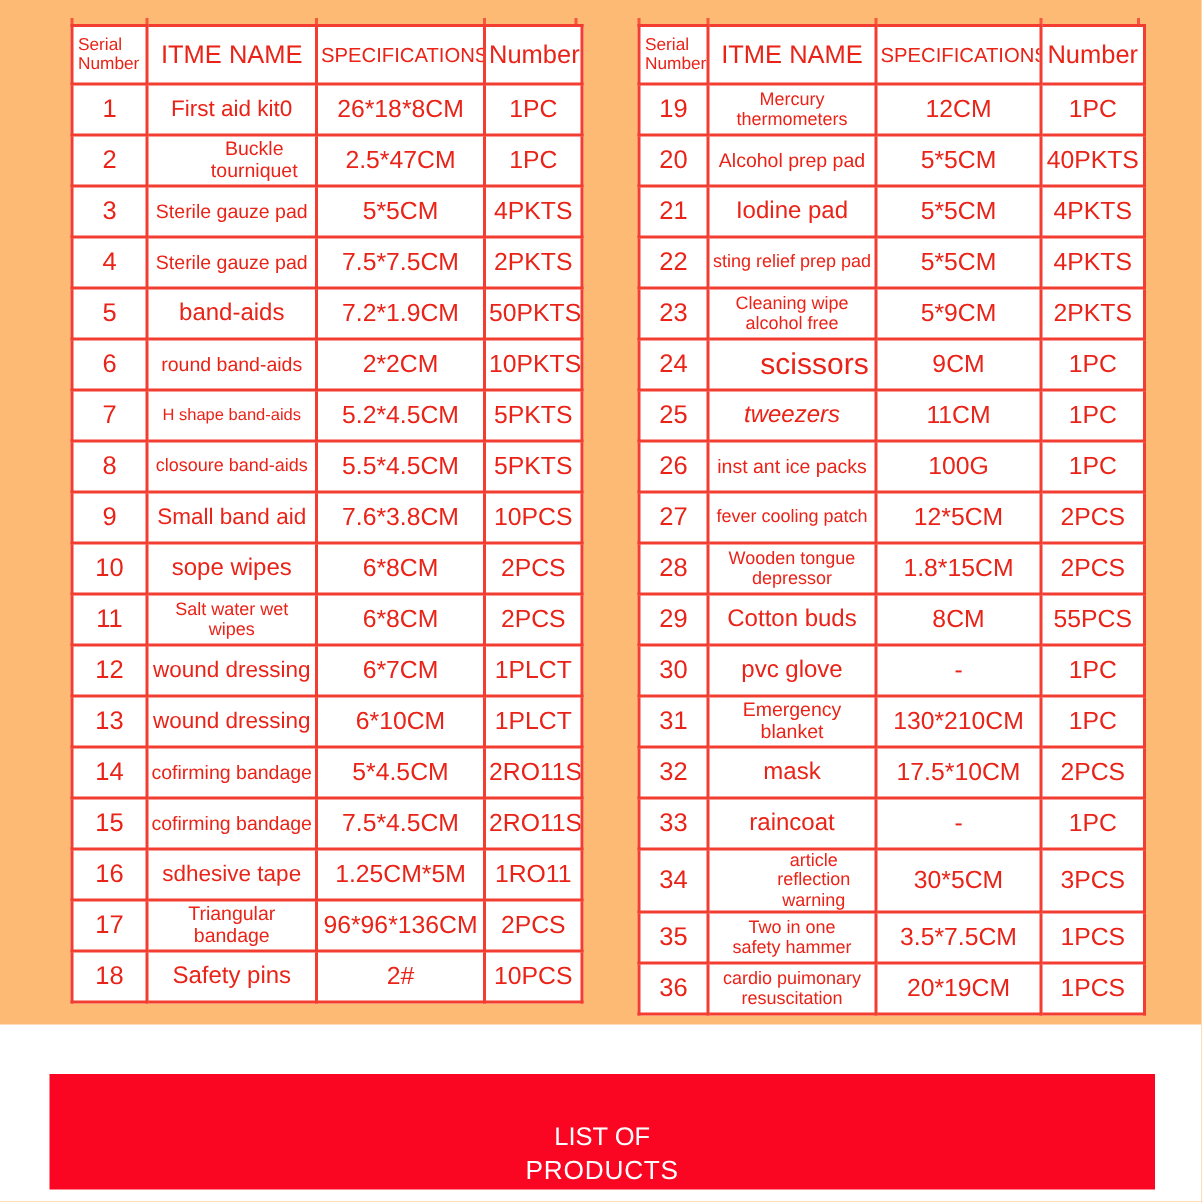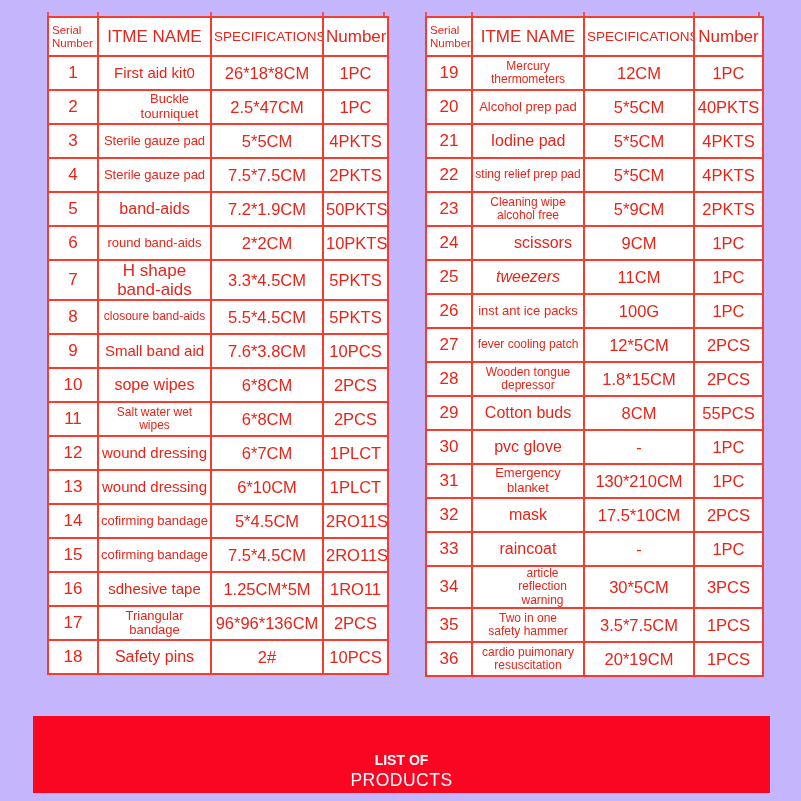--- a/index.html
+++ b/index.html
@@ -4,21 +4,21 @@
 <style>
   html,body{margin:0;padding:0;}
   body{
     width:801px;height:801px;background:#ffffff;overflow:hidden;
     font-family:"Liberation Sans", sans-serif;
     --red-text:#ea2318;
     --red-border:#f23d30;
     --banner-bg:#fb0622;
     --banner-fg:#ffffff;
   }
-  .page{position:relative;width:801px;height:801px;background:#c4b5fd;}
+  .page{position:relative;width:801px;height:683px;background:#fdba74;}
 
   .table-panel{position:absolute;top:16px;}
   .table-panel.left{left:47px;width:340px;}
   .table-panel.right{left:425px;width:337px;}
 
   
   .ticks{position:absolute;top:-6px;left:0;width:100%;height:6px;}
   .ticks i{position:absolute;top:2px;width:2px;height:4px;background:var(--red-border);opacity:.8;}
 
   table{
@@ -43,21 +43,21 @@
   td.c-name{white-space:pre-line;line-height:1.12;}
   td.c-spec{font-size:16.5px;}
   td.c-number{font-size:16.5px;}
 
   .banner{
     position:absolute;left:33px;top:716px;width:737px;height:77px;
     background:var(--banner-bg);color:var(--banner-fg);
     display:flex;flex-direction:column;justify-content:flex-end;align-items:center;
     padding-bottom:2px;box-sizing:border-box;
   }
-  .banner-line1{font-size:14px;font-weight:bold;line-height:1.35;}
+  .banner-line1{font-size:17px;font-weight:normal;line-height:1.35;}
   .banner-line2{font-size:17.5px;font-weight:normal;letter-spacing:.5px;line-height:1.2;}
 </style>
 </head>
 <body style="--red-text: #ea2318; --red-border: #f23d30; --banner-bg: #fb0622; --banner-fg: #ffffff;">
 
 <div class="page">
 
   <section class="table-panel left">
     <div class="ticks">
       <i style="left:0"></i>
@@ -114,22 +114,22 @@
             <td class="c-number">50PKTS</td>
           </tr>
           <tr>
             <td class="c-serial">6</td>
             <td class="c-name" style="font-size: 13px;">round band-aids</td>
             <td class="c-spec">2*2CM</td>
             <td class="c-number">10PKTS</td>
           </tr>
           <tr>
             <td class="c-serial">7</td>
-            <td class="c-name" style="font-size: 17px;">H shape band-aids</td>
-            <td class="c-spec">3.3*4.5CM</td>
+            <td class="c-name" style="font-size: 11px;">H shape band-aids</td>
+            <td class="c-spec">5.2*4.5CM</td>
             <td class="c-number">5PKTS</td>
           </tr>
           <tr>
             <td class="c-serial">8</td>
             <td class="c-name" style="font-size: 12px;">closoure  band-aids</td>
             <td class="c-spec">5.5*4.5CM</td>
             <td class="c-number">5PKTS</td>
           </tr>
           <tr>
             <td class="c-serial">9</td>
@@ -247,21 +247,21 @@
           </tr>
           <tr>
             <td class="c-serial">23</td>
             <td class="c-name" style="font-size: 12px;">Cleaning wipe
 alcohol free</td>
             <td class="c-spec">5*9CM</td>
             <td class="c-number">2PKTS</td>
           </tr>
           <tr>
             <td class="c-serial">24</td>
-            <td class="c-name" style="font-size: 16px; padding-left: 32px;">scissors</td>
+            <td class="c-name" style="font-size: 20px; padding-left: 32px;">scissors</td>
             <td class="c-spec">9CM</td>
             <td class="c-number">1PC</td>
           </tr>
           <tr>
             <td class="c-serial">25</td>
             <td class="c-name" style="font-size: 16px; font-style: italic;">tweezers</td>
             <td class="c-spec">11CM</td>
             <td class="c-number">1PC</td>
           </tr>
           <tr>

